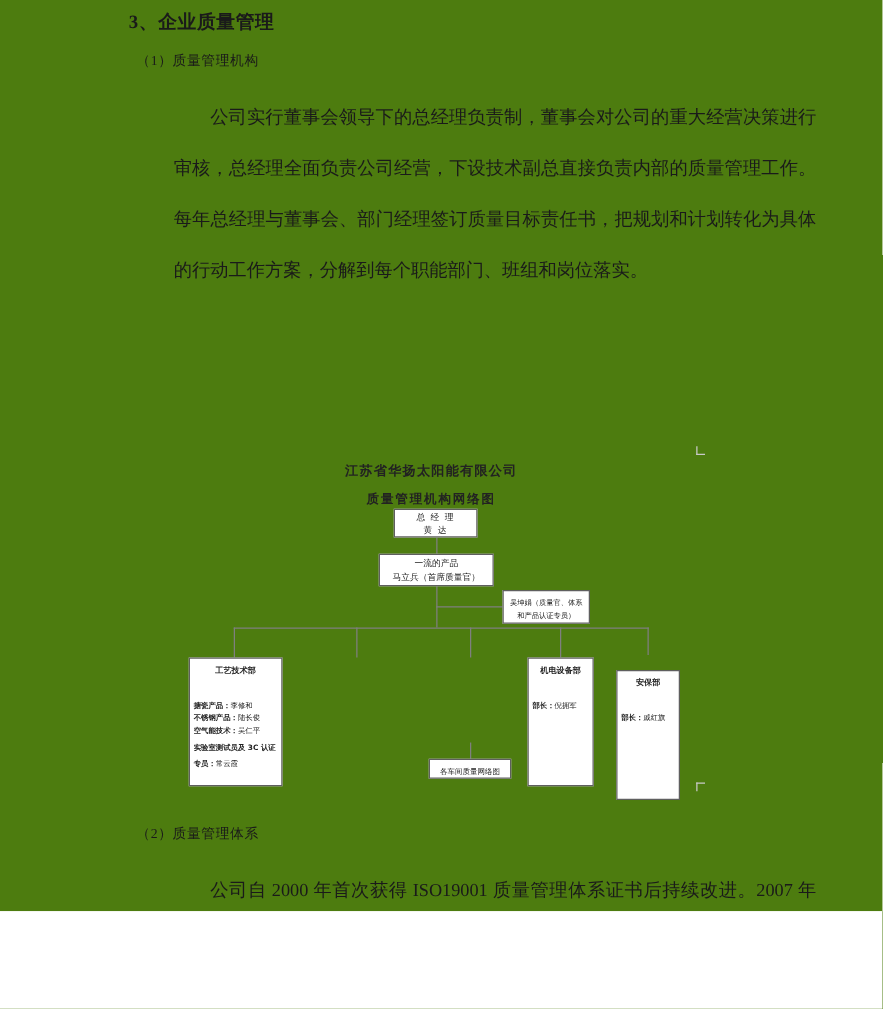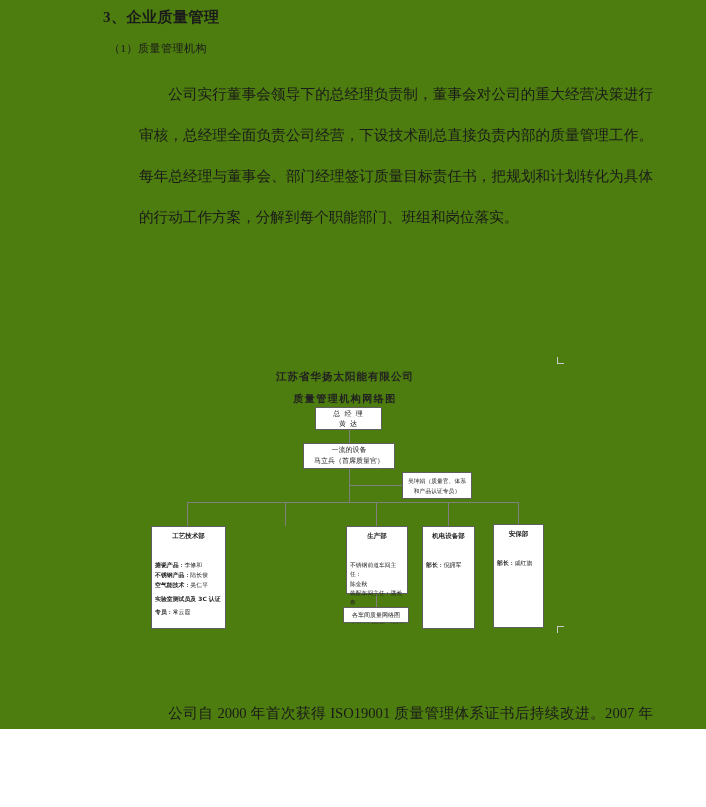--- a/index.html
+++ b/index.html
@@ -38,41 +38,41 @@
     font-family:"DejaVu Sans","Liberation Sans",sans-serif;
     color:#222;
   }
   .c-title{position:absolute;left:100px;width:300px;text-align:center;font-weight:bold;}
   .c-title1{top:10px;font-size:10.5px;letter-spacing:1px;}
   .c-title2{top:32px;font-size:10px;letter-spacing:1.5px;}
   .cbox{
     position:absolute;box-sizing:border-box;
     border:1px solid #5f5f5f;background:#fff;
   }
-  .cbox.center{display:flex;flex-direction:column;justify-content:center;align-items:center;text-align:center;}
+  .cbox.center{display:flex;flex-direction:column;justify-content:flex-end;align-items:center;text-align:center;}
   .box-gm{left:220px;top:47px;width:67px;height:23px;font-size:7px;line-height:10px;letter-spacing:1px;}
   .box-deputy{left:208px;top:83px;width:92px;height:26px;font-size:7px;line-height:11px;}
   .box-qa{left:307px;top:112px;width:70px;height:27px;font-size:5.8px;line-height:10px;}
   .line{position:absolute;background:#7f7f7f;}
   .dept{
     position:absolute;box-sizing:border-box;
     border:1px solid #5f5f5f;background:#fff;
     padding:3px 3px 0 3px;
   }
   .dept-title{text-align:center;font-weight:bold;font-size:6.5px;margin:2px 0 20px 0;}
   .dept-body{font-size:5.8px;line-height:1.6;white-space:pre-wrap;word-break:break-all;}
   .dept-row{font-size:5.9px;line-height:1.5;margin-bottom:1px;}
   .dept-row .lbl{font-weight:bold;}
   .gap-top{margin-top:5px;}
   .d1{left:56px;top:166px;width:75px;height:103px;}
   .d2{left:151px;top:166px;width:79px;height:102px;}
   .d3{left:251px;top:166px;width:62px;height:68px;}
   .d3 .dept-body{margin-top:5px;}
   .d4{left:327px;top:166px;width:53px;height:103px;}
-  .d5{left:398px;top:164px;width:51px;height:104px;}
+  .d5{left:398px;top:176px;width:51px;height:104px;}
   .d4 .dept-row,.d5 .dept-row{margin-top:10px;}
   .workshop{
     left:248px;top:247px;width:66px;height:16px;
     font-size:6px;
   }
   
   .mark{position:absolute;width:6px;height:6px;}
   .mark-tr{left:557px;top:357px;border-left:1px solid #c9c9c9;border-bottom:1px solid #c9c9c9;}
   .mark-br{left:557px;top:626px;border-left:1px solid #c9c9c9;border-top:1px solid #c9c9c9;}
 </style>
@@ -98,59 +98,52 @@
     <div class="line" style="left:281px;top:142px;width:1px;height:24px;"></div>
     <div class="line" style="left:353px;top:142px;width:1px;height:24px;"></div>
     <div class="line" style="left:423px;top:142px;width:1px;height:22px;"></div>
     <div class="line" style="left:281px;top:234px;width:1px;height:13px;"></div>
 
     <div class="cbox center box-gm">
       <div>总 经 理</div>
       <div>黄 达</div>
     </div>
     <div class="cbox center box-deputy">
-      <div>一流的设备</div>
+      <div>一流的产品</div>
       <div>马立兵（首席质量官）</div>
     </div>
     <div class="cbox center box-qa">
       <div>吴坤娟（质量官、体系</div>
       <div>和产品认证专员）</div>
     </div>
 
     <div class="dept d1">
       <div class="dept-title">工艺技术部</div>
       <div class="dept-row"><span class="lbl">搪瓷产品：</span><span>李修和</span></div>
       <div class="dept-row"><span class="lbl">不锈钢产品：</span><span>陆长俊</span></div>
       <div class="dept-row"><span class="lbl">空气能技术：</span><span>吴仁平</span></div>
       <div class="dept-row gap-top"><span class="lbl">实验室测试员及 3C 认证</span><span></span></div>
       <div class="dept-row gap-top"><span class="lbl">专员：</span><span>常云霞</span></div>
     </div>
 
 
-    <div class="dept d3">
-      <div class="dept-title">生产部</div>
-      <div class="dept-body">不锈钢前道车间主任：
-陈金秋
-装配车间主任：潘长春
-搪瓷车间主任：曹虎
-冰箱车间主任：谢兵</div>
-    </div>
 
     <div class="dept d4">
       <div class="dept-title">机电设备部</div>
       <div class="dept-row"><span class="lbl">部长：</span><span>倪拥军</span></div>
     </div>
 
     <div class="dept d5">
       <div class="dept-title">安保部</div>
       <div class="dept-row"><span class="lbl">部长：</span><span>戚红旗</span></div>
     </div>
 
     <div class="cbox center workshop">
       <div>各车间质量网络图</div>
     </div>
   </div>
 
+  <div class="doc-sub sub2">（2）质量管理体系</div>
   <div class="doc-para para3">公司自 2000 年首次获得 ISO19001 质量管理体系证书后持续改进。2007 年底积极导入并实施卓越绩效管理模式。每年按照卓越绩效标准要求进行管理评审，不断改进工作。2010 年 5 月公司正式成立卓越绩效推动小组，以争创江苏省质量管理奖为契机，使公司早日实现“世界一流绿色热水解决方案专业集成</div>
 
   <div class="mark mark-tr"></div>
   <div class="mark mark-br"></div>
 </div>
 
 </body></html>

